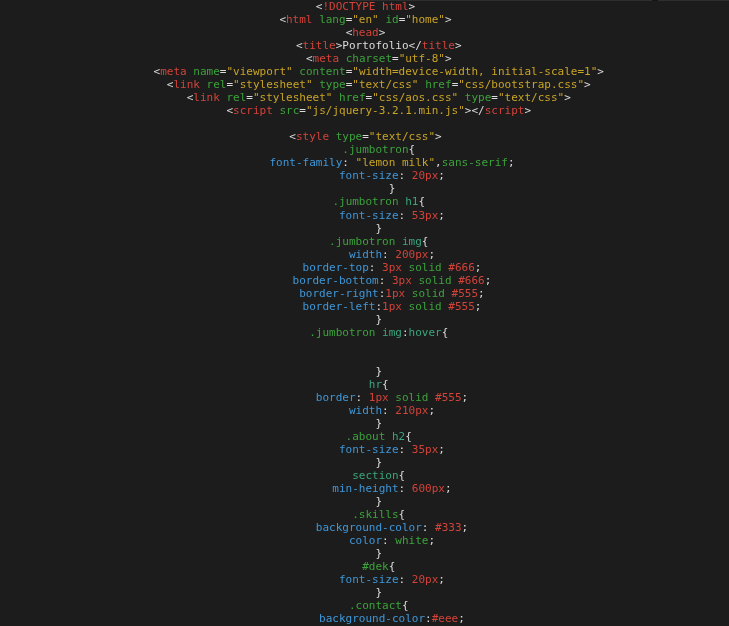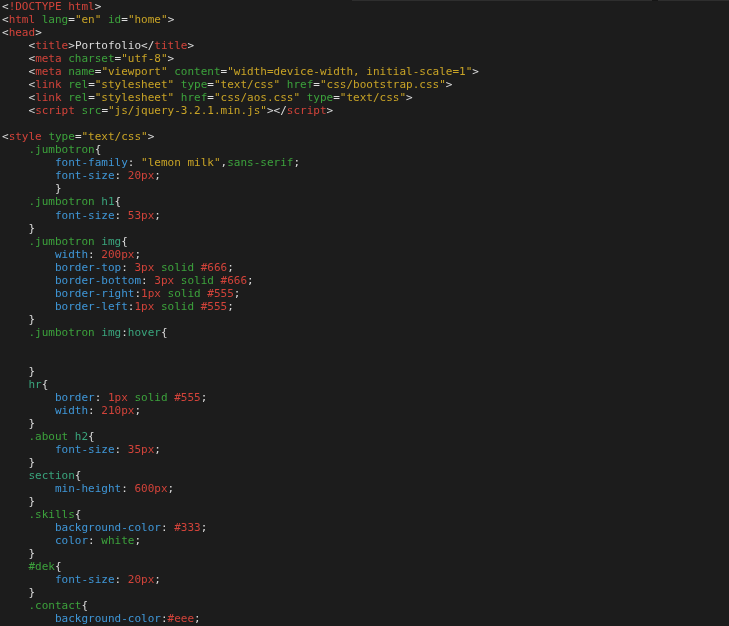--- a/index.html
+++ b/index.html
@@ -33,20 +33,21 @@
       top: 0; left: 0; right: 0; bottom: 0;
       padding: 0 0 0 2px;
       white-space: pre;
       font-size: 11px;
       line-height: 13.04px;
       overflow: hidden;
     }
     .code-line {
       height: 13.04px;
       white-space: pre;
+      text-align: center;
     }
   </style>
 </head>
 <body>
 
 <div class="editor">
   <div class="top-edge"></div>
   <div class="top-edge-gap"></div>
   <div class="code-area"><div class="code-line"><span style="color: rgb(220, 220, 220);">&lt;</span><span style="color: rgb(210, 67, 58);">!DOCTYPE html</span><span style="color: rgb(220, 220, 220);">&gt;</span></div><div class="code-line"><span style="color: rgb(220, 220, 220);">&lt;</span><span style="color: rgb(210, 67, 58);">html</span><span style="color: rgb(220, 220, 220);"> </span><span style="color: rgb(60, 162, 60);">lang</span><span style="color: rgb(220, 220, 220);">=</span><span style="color: rgb(201, 164, 38);">"en"</span><span style="color: rgb(220, 220, 220);"> </span><span style="color: rgb(60, 162, 60);">id</span><span style="color: rgb(220, 220, 220);">=</span><span style="color: rgb(201, 164, 38);">"home"</span><span style="color: rgb(220, 220, 220);">&gt;</span></div><div class="code-line"><span style="color: rgb(220, 220, 220);">&lt;</span><span style="color: rgb(210, 67, 58);">head</span><span style="color: rgb(220, 220, 220);">&gt;</span></div><div class="code-line"><span style="color: rgb(220, 220, 220);">    &lt;</span><span style="color: rgb(210, 67, 58);">title</span><span style="color: rgb(220, 220, 220);">&gt;</span><span style="color: rgb(220, 220, 220);">Portofolio</span><span style="color: rgb(220, 220, 220);">&lt;/</span><span style="color: rgb(210, 67, 58);">title</span><span style="color: rgb(220, 220, 220);">&gt;</span></div><div class="code-line"><span style="color: rgb(220, 220, 220);">    &lt;</span><span style="color: rgb(210, 67, 58);">meta</span><span style="color: rgb(220, 220, 220);"> </span><span style="color: rgb(60, 162, 60);">charset</span><span style="color: rgb(220, 220, 220);">=</span><span style="color: rgb(201, 164, 38);">"utf-8"</span><span style="color: rgb(220, 220, 220);">&gt;</span></div><div class="code-line"><span style="color: rgb(220, 220, 220);">    &lt;</span><span style="color: rgb(210, 67, 58);">meta</span><span style="color: rgb(220, 220, 220);"> </span><span style="color: rgb(60, 162, 60);">name</span><span style="color: rgb(220, 220, 220);">=</span><span style="color: rgb(201, 164, 38);">"viewport"</span><span style="color: rgb(220, 220, 220);"> </span><span style="color: rgb(60, 162, 60);">content</span><span style="color: rgb(220, 220, 220);">=</span><span style="color: rgb(201, 164, 38);">"width=device-width, initial-scale=1"</span><span style="color: rgb(220, 220, 220);">&gt;</span></div><div class="code-line"><span style="color: rgb(220, 220, 220);">    &lt;</span><span style="color: rgb(210, 67, 58);">link</span><span style="color: rgb(220, 220, 220);"> </span><span style="color: rgb(60, 162, 60);">rel</span><span style="color: rgb(220, 220, 220);">=</span><span style="color: rgb(201, 164, 38);">"stylesheet"</span><span style="color: rgb(220, 220, 220);"> </span><span style="color: rgb(60, 162, 60);">type</span><span style="color: rgb(220, 220, 220);">=</span><span style="color: rgb(201, 164, 38);">"text/css"</span><span style="color: rgb(220, 220, 220);"> </span><span style="color: rgb(60, 162, 60);">href</span><span style="color: rgb(220, 220, 220);">=</span><span style="color: rgb(201, 164, 38);">"css/bootstrap.css"</span><span style="color: rgb(220, 220, 220);">&gt;</span></div><div class="code-line"><span style="color: rgb(220, 220, 220);">    &lt;</span><span style="color: rgb(210, 67, 58);">link</span><span style="color: rgb(220, 220, 220);"> </span><span style="color: rgb(60, 162, 60);">rel</span><span style="color: rgb(220, 220, 220);">=</span><span style="color: rgb(201, 164, 38);">"stylesheet"</span><span style="color: rgb(220, 220, 220);"> </span><span style="color: rgb(60, 162, 60);">href</span><span style="color: rgb(220, 220, 220);">=</span><span style="color: rgb(201, 164, 38);">"css/aos.css"</span><span style="color: rgb(220, 220, 220);"> </span><span style="color: rgb(60, 162, 60);">type</span><span style="color: rgb(220, 220, 220);">=</span><span style="color: rgb(201, 164, 38);">"text/css"</span><span style="color: rgb(220, 220, 220);">&gt;</span></div><div class="code-line"><span style="color: rgb(220, 220, 220);">    &lt;</span><span style="color: rgb(210, 67, 58);">script</span><span style="color: rgb(220, 220, 220);"> </span><span style="color: rgb(60, 162, 60);">src</span><span style="color: rgb(220, 220, 220);">=</span><span style="color: rgb(201, 164, 38);">"js/jquery-3.2.1.min.js"</span><span style="color: rgb(220, 220, 220);">&gt;&lt;/</span><span style="color: rgb(210, 67, 58);">script</span><span style="color: rgb(220, 220, 220);">&gt;</span></div><div class="code-line"> </div><div class="code-line"><span style="color: rgb(220, 220, 220);">&lt;</span><span style="color: rgb(210, 67, 58);">style</span><span style="color: rgb(220, 220, 220);"> </span><span style="color: rgb(60, 162, 60);">type</span><span style="color: rgb(220, 220, 220);">=</span><span style="color: rgb(201, 164, 38);">"text/css"</span><span style="color: rgb(220, 220, 220);">&gt;</span></div><div class="code-line"><span style="color: rgb(60, 162, 60);">    .jumbotron</span><span style="color: rgb(220, 220, 220);">{</span></div><div class="code-line"><span style="color: rgb(63, 151, 216);">        font-family</span><span style="color: rgb(220, 220, 220);">: </span><span style="color: rgb(201, 164, 38);">"lemon milk"</span><span style="color: rgb(220, 220, 220);">,</span><span style="color: rgb(60, 162, 60);">sans-serif</span><span style="color: rgb(220, 220, 220);">;</span></div><div class="code-line"><span style="color: rgb(63, 151, 216);">        font-size</span><span style="color: rgb(220, 220, 220);">: </span><span style="color: rgb(210, 67, 58);">20px</span><span style="color: rgb(220, 220, 220);">;</span></div><div class="code-line"><span style="color: rgb(220, 220, 220);">        }</span></div><div class="code-line"><span style="color: rgb(60, 162, 60);">    .jumbotron</span><span style="color: rgb(220, 220, 220);"> </span><span style="color: rgb(58, 165, 125);">h1</span><span style="color: rgb(220, 220, 220);">{</span></div><div class="code-line"><span style="color: rgb(63, 151, 216);">        font-size</span><span style="color: rgb(220, 220, 220);">: </span><span style="color: rgb(210, 67, 58);">53px</span><span style="color: rgb(220, 220, 220);">;</span></div><div class="code-line"><span style="color: rgb(220, 220, 220);">    }</span></div><div class="code-line"><span style="color: rgb(60, 162, 60);">    .jumbotron</span><span style="color: rgb(220, 220, 220);"> </span><span style="color: rgb(58, 165, 125);">img</span><span style="color: rgb(220, 220, 220);">{</span></div><div class="code-line"><span style="color: rgb(63, 151, 216);">        width</span><span style="color: rgb(220, 220, 220);">: </span><span style="color: rgb(210, 67, 58);">200px</span><span style="color: rgb(220, 220, 220);">;</span></div><div class="code-line"><span style="color: rgb(63, 151, 216);">        border-top</span><span style="color: rgb(220, 220, 220);">: </span><span style="color: rgb(210, 67, 58);">3px</span><span style="color: rgb(220, 220, 220);"> </span><span style="color: rgb(60, 162, 60);">solid</span><span style="color: rgb(220, 220, 220);"> </span><span style="color: rgb(210, 67, 58);">#666</span><span style="color: rgb(220, 220, 220);">;</span></div><div class="code-line"><span style="color: rgb(63, 151, 216);">        border-bottom</span><span style="color: rgb(220, 220, 220);">: </span><span style="color: rgb(210, 67, 58);">3px</span><span style="color: rgb(220, 220, 220);"> </span><span style="color: rgb(60, 162, 60);">solid</span><span style="color: rgb(220, 220, 220);"> </span><span style="color: rgb(210, 67, 58);">#666</span><span style="color: rgb(220, 220, 220);">;</span></div><div class="code-line"><span style="color: rgb(63, 151, 216);">        border-right</span><span style="color: rgb(220, 220, 220);">:</span><span style="color: rgb(210, 67, 58);">1px</span><span style="color: rgb(220, 220, 220);"> </span><span style="color: rgb(60, 162, 60);">solid</span><span style="color: rgb(220, 220, 220);"> </span><span style="color: rgb(210, 67, 58);">#555</span><span style="color: rgb(220, 220, 220);">;</span></div><div class="code-line"><span style="color: rgb(63, 151, 216);">        border-left</span><span style="color: rgb(220, 220, 220);">:</span><span style="color: rgb(210, 67, 58);">1px</span><span style="color: rgb(220, 220, 220);"> </span><span style="color: rgb(60, 162, 60);">solid</span><span style="color: rgb(220, 220, 220);"> </span><span style="color: rgb(210, 67, 58);">#555</span><span style="color: rgb(220, 220, 220);">;</span></div><div class="code-line"><span style="color: rgb(220, 220, 220);">    }</span></div><div class="code-line"><span style="color: rgb(60, 162, 60);">    .jumbotron</span><span style="color: rgb(220, 220, 220);"> </span><span style="color: rgb(58, 165, 125);">img</span><span style="color: rgb(220, 220, 220);">:</span><span style="color: rgb(58, 165, 125);">hover</span><span style="color: rgb(220, 220, 220);">{</span></div><div class="code-line"> </div><div class="code-line"> </div><div class="code-line"><span style="color: rgb(220, 220, 220);">    }</span></div><div class="code-line"><span style="color: rgb(58, 165, 125);">    hr</span><span style="color: rgb(220, 220, 220);">{</span></div><div class="code-line"><span style="color: rgb(63, 151, 216);">        border</span><span style="color: rgb(220, 220, 220);">: </span><span style="color: rgb(210, 67, 58);">1px</span><span style="color: rgb(220, 220, 220);"> </span><span style="color: rgb(60, 162, 60);">solid</span><span style="color: rgb(220, 220, 220);"> </span><span style="color: rgb(210, 67, 58);">#555</span><span style="color: rgb(220, 220, 220);">;</span></div><div class="code-line"><span style="color: rgb(63, 151, 216);">        width</span><span style="color: rgb(220, 220, 220);">: </span><span style="color: rgb(210, 67, 58);">210px</span><span style="color: rgb(220, 220, 220);">;</span></div><div class="code-line"><span style="color: rgb(220, 220, 220);">    }</span></div><div class="code-line"><span style="color: rgb(60, 162, 60);">    .about</span><span style="color: rgb(220, 220, 220);"> </span><span style="color: rgb(58, 165, 125);">h2</span><span style="color: rgb(220, 220, 220);">{</span></div><div class="code-line"><span style="color: rgb(63, 151, 216);">        font-size</span><span style="color: rgb(220, 220, 220);">: </span><span style="color: rgb(210, 67, 58);">35px</span><span style="color: rgb(220, 220, 220);">;</span></div><div class="code-line"><span style="color: rgb(220, 220, 220);">    }</span></div><div class="code-line"><span style="color: rgb(58, 165, 125);">    section</span><span style="color: rgb(220, 220, 220);">{</span></div><div class="code-line"><span style="color: rgb(63, 151, 216);">        min-height</span><span style="color: rgb(220, 220, 220);">: </span><span style="color: rgb(210, 67, 58);">600px</span><span style="color: rgb(220, 220, 220);">;</span></div><div class="code-line"><span style="color: rgb(220, 220, 220);">    }</span></div><div class="code-line"><span style="color: rgb(60, 162, 60);">    .skills</span><span style="color: rgb(220, 220, 220);">{</span></div><div class="code-line"><span style="color: rgb(63, 151, 216);">        background-color</span><span style="color: rgb(220, 220, 220);">: </span><span style="color: rgb(210, 67, 58);">#333</span><span style="color: rgb(220, 220, 220);">;</span></div><div class="code-line"><span style="color: rgb(63, 151, 216);">        color</span><span style="color: rgb(220, 220, 220);">: </span><span style="color: rgb(60, 162, 60);">white</span><span style="color: rgb(220, 220, 220);">;</span></div><div class="code-line"><span style="color: rgb(220, 220, 220);">    }</span></div><div class="code-line"><span style="color: rgb(60, 162, 60);">    #dek</span><span style="color: rgb(220, 220, 220);">{</span></div><div class="code-line"><span style="color: rgb(63, 151, 216);">        font-size</span><span style="color: rgb(220, 220, 220);">: </span><span style="color: rgb(210, 67, 58);">20px</span><span style="color: rgb(220, 220, 220);">;</span></div><div class="code-line"><span style="color: rgb(220, 220, 220);">    }</span></div><div class="code-line"><span style="color: rgb(60, 162, 60);">    .contact</span><span style="color: rgb(220, 220, 220);">{</span></div><div class="code-line"><span style="color: rgb(63, 151, 216);">        background-color</span><span style="color: rgb(220, 220, 220);">:</span><span style="color: rgb(210, 67, 58);">#eee</span><span style="color: rgb(220, 220, 220);">;</span></div></div>
 </div>

